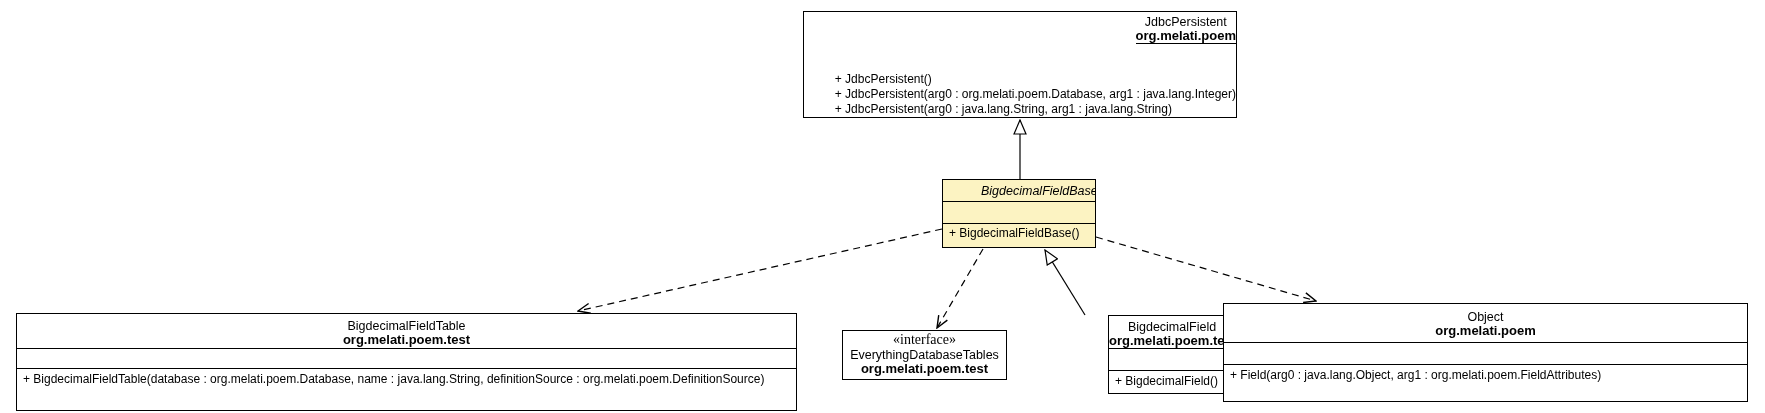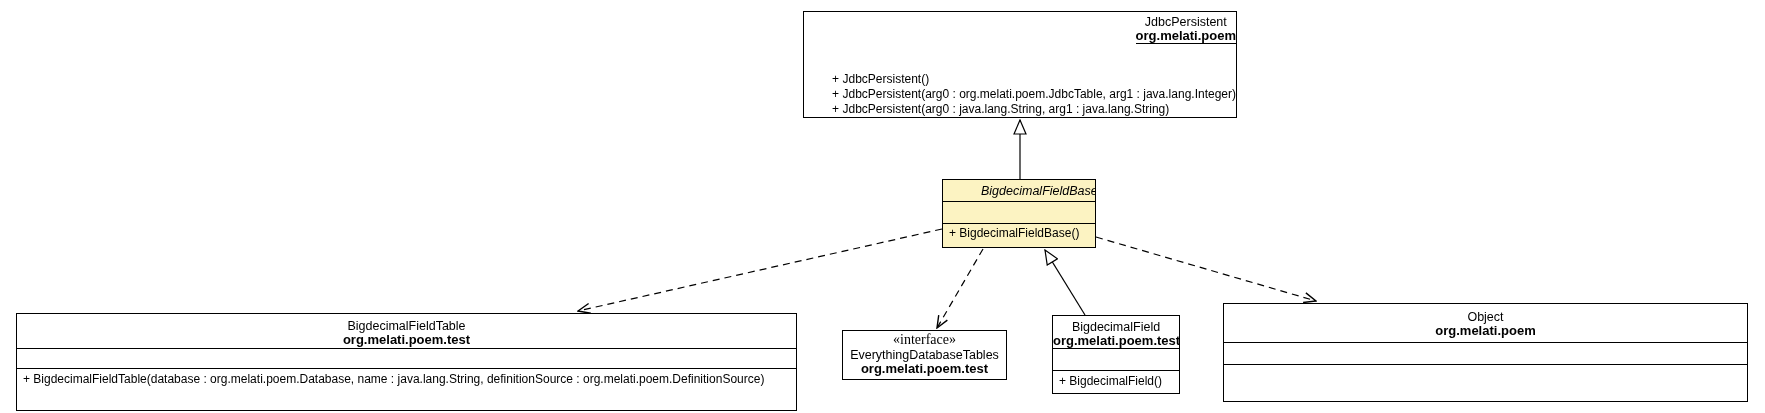--- a/index.html
+++ b/index.html
@@ -70,21 +70,21 @@
   #box-base  .methods-comp { padding-top: 2px; }
 
   #box-table { left: 16px;   top: 313px; width: 781px; height: 98px; }
   #box-table .title-comp  { height: 35px; padding-top: 5px; }
   #box-table .fields-comp { height: 20px; }
 
   #box-iface { left: 842px;  top: 330px; width: 165px; height: 50px; }
   #box-iface .title-comp  { height: 100%; padding-top: 2px; }
   #box-iface .cname { line-height: 16px; }
 
-  #box-bdf   { left: 1052px; top: 315px; width: 128px; height: 79px; }
+  #box-bdf   { left: 1108px; top: 315px; width: 128px; height: 79px; }
   #box-bdf   .title-comp  { height: 33px; padding-top: 4px; }
   #box-bdf   .fields-comp { height: 22px; }
 
   #box-field { left: 1223px; top: 303px; width: 525px; height: 99px; }
   #box-field .title-comp  { height: 39px; padding-top: 6px; }
   #box-field .fields-comp { height: 22px; }
 </style>
 </head>
 <body>
 
@@ -107,21 +107,21 @@
   </svg>
 
   <div class="uml-box" id="box-jdbc">
     <div class="comp title-comp">
       <div class="cname">JdbcPersistent</div>
       <div class="pkg">org.melati.poem</div>
     </div>
     <div class="comp fields-comp"></div>
     <div class="comp methods-comp">
       <div class="mline">+ JdbcPersistent()</div>
-      <div class="mline">+ JdbcPersistent(arg0 : org.melati.poem.JdbcTable, arg1 : java.lang.Integer)</div>
+      <div class="mline">+ JdbcPersistent(arg0 : org.melati.poem.Database, arg1 : java.lang.Integer)</div>
       <div class="mline">+ JdbcPersistent(arg0 : java.lang.String, arg1 : java.lang.String)</div>
     </div>
   </div>
 
   <div class="uml-box" id="box-base">
     <div class="comp title-comp">
       <div class="cname">BigdecimalFieldBase</div>
     </div>
     <div class="comp fields-comp"></div>
     <div class="comp methods-comp">
@@ -159,16 +159,17 @@
     </div>
   </div>
 
   <div class="uml-box" id="box-field">
     <div class="comp title-comp">
       <div class="cname">Object</div>
       <div class="pkg">org.melati.poem</div>
     </div>
     <div class="comp fields-comp"></div>
     <div class="comp methods-comp">
+      <div class="mline">+ Field(arg0 : java.lang.Object, arg1 : org.melati.poem.FieldAttributes)</div>
     </div>
   </div>
 
 </div>
 
 </body></html>

